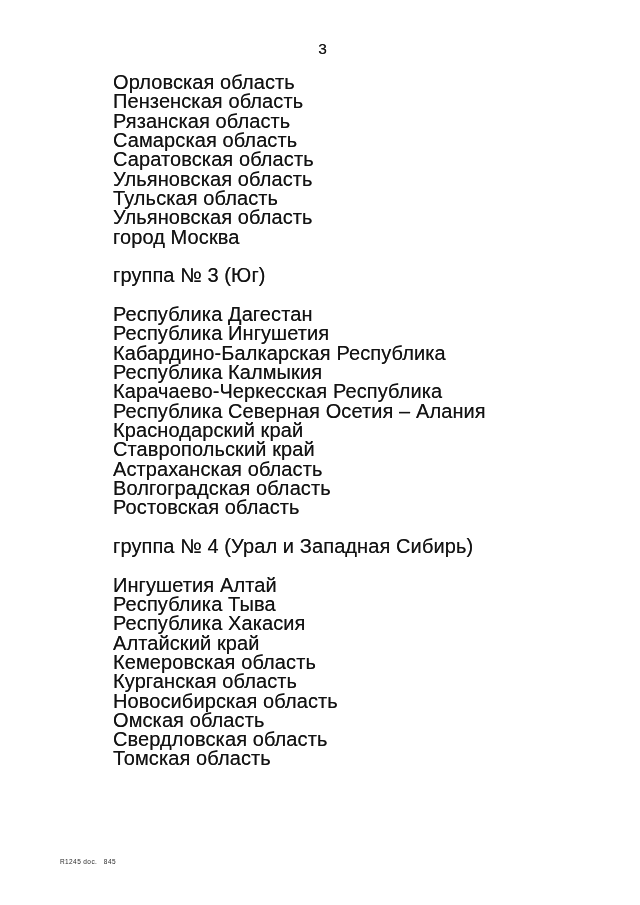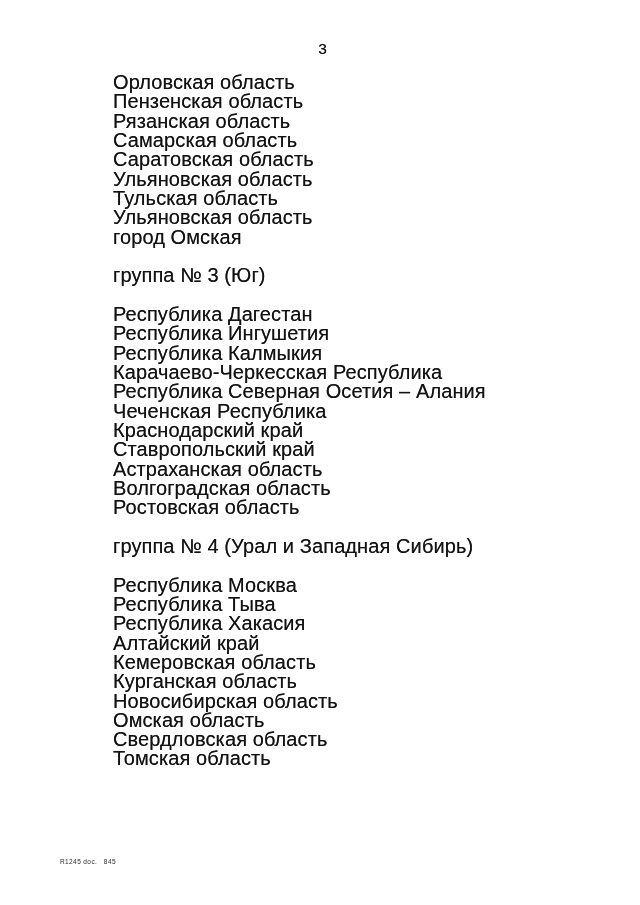--- a/index.html
+++ b/index.html
@@ -64,47 +64,47 @@
   <div class="content">
 
     <div class="line">Орловская область</div>
     <div class="line">Пензенская область</div>
     <div class="line">Рязанская область</div>
     <div class="line">Самарская область</div>
     <div class="line">Саратовская область</div>
     <div class="line">Ульяновская область</div>
     <div class="line">Тульская область</div>
     <div class="line">Ульяновская область</div>
-    <div class="line">город Омская</div>
+    <div class="line">город Москва</div>
 
     <div class="spacer"></div>
 
     <div class="line">группа № 3 (Юг)</div>
 
     <div class="spacer"></div>
 
     <div class="line">Республика Дагестан</div>
     <div class="line">Республика Ингушетия</div>
+    <div class="line">Кабардино-Балкарская Республика</div>
     <div class="line">Республика Калмыкия</div>
     <div class="line">Карачаево-Черкесская Республика</div>
     <div class="line">Республика Северная Осетия – Алания</div>
-    <div class="line">Чеченская Республика</div>
     <div class="line">Краснодарский край</div>
     <div class="line">Ставропольский край</div>
     <div class="line">Астраханская область</div>
     <div class="line">Волгоградская область</div>
     <div class="line">Ростовская область</div>
 
     <div class="spacer"></div>
 
     <div class="line">группа № 4 (Урал и Западная Сибирь)</div>
 
     <div class="spacer"></div>
 
-    <div class="line">Республика Москва</div>
+    <div class="line">Ингушетия Алтай</div>
     <div class="line">Республика Тыва</div>
     <div class="line">Республика Хакасия</div>
     <div class="line">Алтайский край</div>
     <div class="line">Кемеровская область</div>
     <div class="line">Курганская область</div>
     <div class="line">Новосибирская область</div>
     <div class="line">Омская область</div>
     <div class="line">Свердловская область</div>
     <div class="line">Томская область</div>
 

